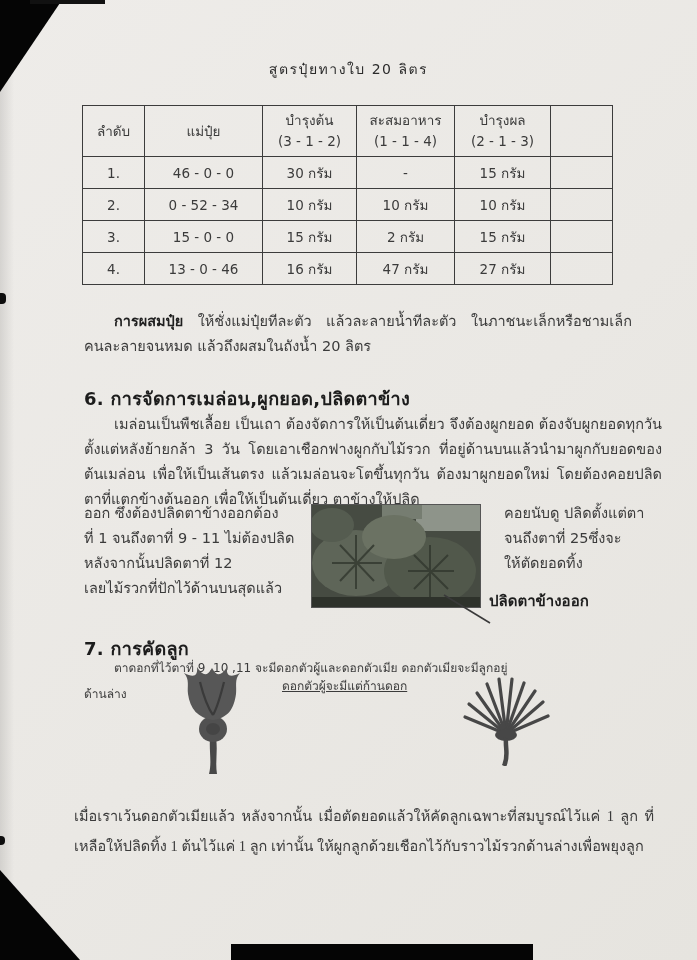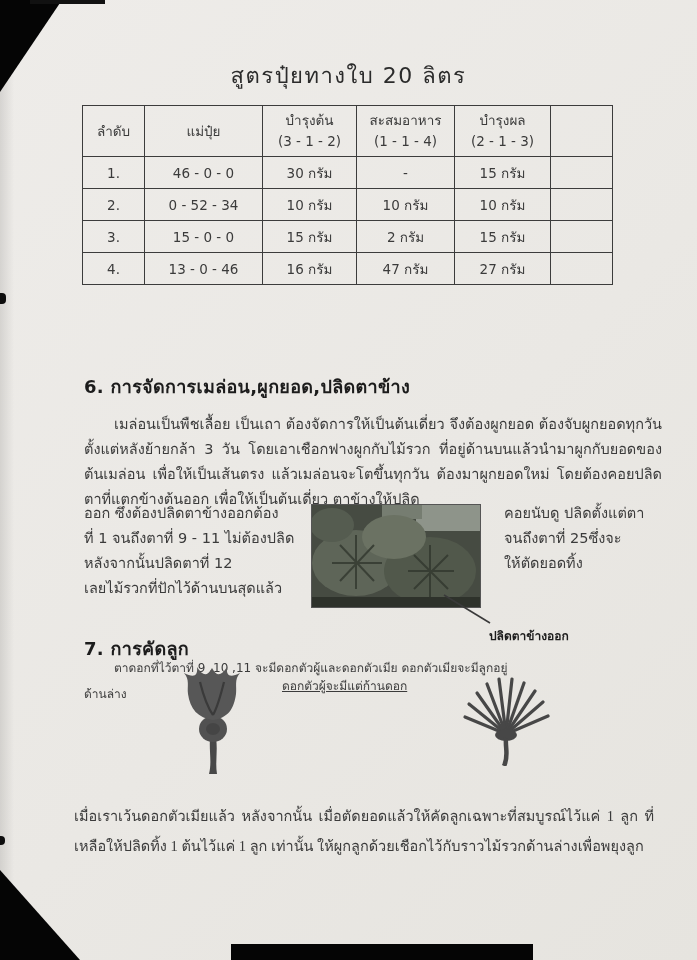--- a/index.html
+++ b/index.html
@@ -13,21 +13,21 @@
     color: #3a3a3a;
   }
   .edge-shade {
     position: absolute; left: 0; top: 0; width: 14px; height: 100%;
     background: linear-gradient(90deg, rgba(0,0,0,0.10), rgba(0,0,0,0));
     pointer-events: none;
   }
 
   .title {
     position: absolute; left: 0; top: 58px; width: 100%;
-    text-align: center; font-size: 22px; letter-spacing: 1.5px; color: #2b2b2b;
+    text-align: center; font-size: 14px; letter-spacing: 1.5px; color: #2b2b2b;
   }
 
   table.fert {
     position: absolute; left: 82px; top: 105px; width: 530px;
     border-collapse: collapse; table-layout: fixed;
   }
   table.fert th, table.fert td {
     border: 1.6px solid #3c3c3c; text-align: center; vertical-align: middle;
     font-size: 13.5px; font-weight: normal; color: #3b3b3b; padding: 2px;
   }
@@ -50,22 +50,22 @@
   .line-block { position: absolute; font-size: 14.5px; color: #3b3b3b; }
   .line-block div { line-height: 25px; white-space: nowrap; }
 
   .photo {
     position: absolute; left: 312px; top: 505px; width: 168px; height: 102px;
     box-shadow: 0 0 0 1px #555;
   }
   .photo svg { display: block; width: 100%; height: 100%; }
 
   .photo-label {
-    position: absolute; left: 489px; top: 626px;
-    font-size: 12px; font-weight: bold; color: #1d1d1d; white-space: nowrap;
+    position: absolute; left: 489px; top: 589px;
+    font-size: 15px; font-weight: bold; color: #1d1d1d; white-space: nowrap;
   }
   .pointer-line { position: absolute; left: 436px; top: 589px; }
 
   .flower { position: absolute; }
   .flower svg { display: block; }
 
   .text-line {
     position: absolute; font-size: 12px; color: #3b3b3b; white-space: nowrap;
   }
 
@@ -156,22 +156,23 @@
         <td>4.</td>
         <td>13 - 0 - 46</td>
         <td>16 กรัม</td>
         <td>47 กรัม</td>
         <td>27 กรัม</td>
         <td></td>
       </tr>
     </tbody>
   </table>
 
-
-  <div class="sec-heading" style="left:84px; top:372px;">6. การจัดการเมล่อน,ผูกยอด,ปลิดตาข้าง</div>
+  <p class="para indent" style="left:84px; top:294px; width:548px;"><span class="lead-bold">การผสมปุ๋ย</span><span> ให้ชั่งแม่ปุ๋ยทีละตัว แล้วละลายน้ำทีละตัว ในภาชนะเล็กหรือชามเล็ก คนละลายจนหมด แล้วถึงผสมในถังน้ำ 20 ลิตร</span></p>
+
+  <div class="sec-heading" style="left:84px; top:384px;">6. การจัดการเมล่อน,ผูกยอด,ปลิดตาข้าง</div>
 
   <p class="para indent" style="left:84px; top:400px; width:578px;margin-top:12px;">เมล่อนเป็นพืชเลื้อย เป็นเถา ต้องจัดการให้เป็นต้นเดี่ยว จึงต้องผูกยอด ต้องจับผูกยอดทุกวัน ตั้งแต่หลังย้ายกล้า 3 วัน โดยเอาเชือกฟางผูกกับไม้รวก ที่อยู่ด้านบนแล้วนำมาผูกกับยอดของต้นเมล่อน เพื่อให้เป็นเส้นตรง แล้วเมล่อนจะโตขึ้นทุกวัน ต้องมาผูกยอดใหม่ โดยต้องคอยปลิดตาที่แตกข้างต้นออก เพื่อให้เป็นต้นเดี่ยว ตาข้างให้ปลิด</p>
 
   <div class="line-block" style="left:84px; top:501px; width:235px;">
     <div>ออก ซึ่งต้องปลิดตาข้างออกต้อง</div>
     <div>ที่ 1 จนถึงตาที่ 9 - 11 ไม่ต้องปลิด</div>
     <div>หลังจากนั้นปลิดตาที่ 12</div>
     <div>เลยไม้รวกที่ปักไว้ด้านบนสุดแล้ว</div>
   </div>
 

